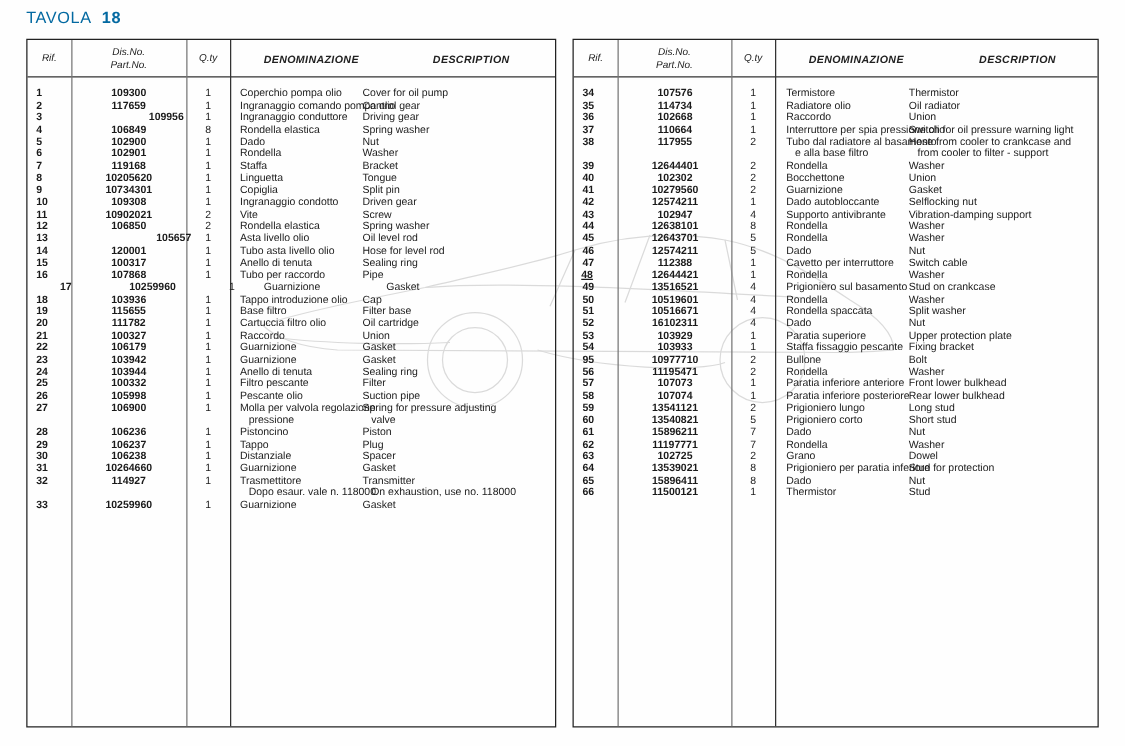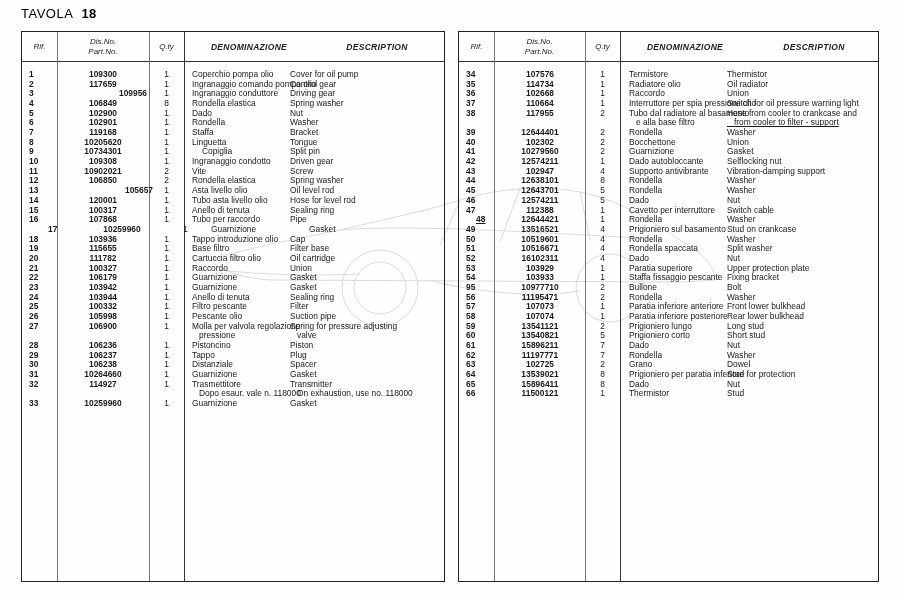--- a/index.html
+++ b/index.html
@@ -1,21 +1,21 @@
 <!DOCTYPE html>
 <html><head>
 <meta charset="utf-8">
 <style>
   html, body { margin: 0; padding: 0; }
   body {
     width: 900px; height: 597px; background: #fefefe; position: relative; overflow: hidden;
     font-family: "Liberation Sans", sans-serif; color: #1a1a1a;
   }
   .title {
-    position: absolute; left: 21px; top: 6px; font-size: 13px; letter-spacing: 0.5px; color: #000000;
+    position: absolute; left: 21px; top: 6px; font-size: 13px; letter-spacing: 0.5px; color: #0369a1;
   }
   .title .num { margin-left: 8px; font-weight: bold; }
   .watermark { position: absolute; left: 200px; top: 170px; width: 520px; height: 170px; opacity: 0.35; }
   .tbl {
     position: absolute; top: 31px; height: 551px; border: 1.3px solid #222; box-sizing: border-box;
     background: transparent;
   }
   .tbl.left { left: 21px; width: 424px; }
   .tbl.right { left: 458px; width: 421px; }
   .hdr {
@@ -126,21 +126,21 @@
         <span class="c-rif" style="left: 7px; width: 22px;">8</span>
         <span class="c-part" style="left: 37px; width: 88px;">10205620</span>
         <span class="c-qty" style="left: 127px; width: 35px;">1</span>
         <span class="c-it" style="left: 170px; white-space: pre;">Linguetta</span>
         <span class="c-en" style="left: 268px; white-space: pre;">Tongue</span>
       </div>
       <div class="row" style="top: 77.44px;">
         <span class="c-rif" style="left: 7px; width: 22px;">9</span>
         <span class="c-part" style="left: 37px; width: 88px;">10734301</span>
         <span class="c-qty" style="left: 127px; width: 35px;">1</span>
-        <span class="c-it" style="left: 180px; white-space: pre;">Copiglia</span>
+        <span class="c-it" style="left: 170px; white-space: pre;">Copiglia</span>
         <span class="c-en" style="left: 268px; white-space: pre;">Split pin</span>
       </div>
       <div class="row" style="top: 87.12px;">
         <span class="c-rif" style="left: 7px; width: 22px;">10</span>
         <span class="c-part" style="left: 37px; width: 88px;">109308</span>
         <span class="c-qty" style="left: 127px; width: 35px;">1</span>
         <span class="c-it" style="left: 170px; white-space: pre;">Ingranaggio condotto</span>
         <span class="c-en" style="left: 268px; white-space: pre;">Driven gear</span>
       </div>
       <div class="row" style="top: 96.8px;">
@@ -369,21 +369,21 @@
         <span class="c-part" style="left: 37px; width: 88px;">117955</span>
         <span class="c-qty" style="left: 126px; width: 35px;">2</span>
         <span class="c-it" style="left: 170px; white-space: pre;">Tubo dal radiatore al basamento</span>
         <span class="c-en" style="left: 268px; white-space: pre;">Hose from cooler to crankcase and</span>
       </div>
       <div class="row" style="top: 48.4px;">
         <span class="c-rif" style="left: 7px; width: 22px;"></span>
         <span class="c-part" style="left: 37px; width: 88px;"></span>
         <span class="c-qty" style="left: 126px; width: 35px;"></span>
         <span class="c-it" style="left: 170px; white-space: pre;">   e alla base filtro</span>
-        <span class="c-en" style="left: 268px; white-space: pre; text-decoration: underline;">   from cooler to filter - support</span>
+        <span class="c-en" style="left: 268px; white-space: pre;">   from cooler to filter - support</span>
       </div>
       <div class="row" style="top: 58.08px;">
         <span class="c-rif" style="left: 7px; width: 22px;">39</span>
         <span class="c-part" style="left: 37px; width: 88px;">12644401</span>
         <span class="c-qty" style="left: 126px; width: 35px;">2</span>
         <span class="c-it" style="left: 170px; white-space: pre;">Rondella</span>
         <span class="c-en" style="left: 268px; white-space: pre;">Washer</span>
       </div>
       <div class="row" style="top: 67.76px;">
         <span class="c-rif" style="left: 7px; width: 22px;">40</span>
@@ -435,21 +435,21 @@
         <span class="c-en" style="left: 268px; white-space: pre;">Nut</span>
       </div>
       <div class="row" style="top: 135.52px;">
         <span class="c-rif" style="left: 7px; width: 22px;">47</span>
         <span class="c-part" style="left: 37px; width: 88px;">112388</span>
         <span class="c-qty" style="left: 126px; width: 35px;">1</span>
         <span class="c-it" style="left: 170px; white-space: pre;">Cavetto per interruttore</span>
         <span class="c-en" style="left: 268px; white-space: pre;">Switch cable</span>
       </div>
       <div class="row" style="top: 145.2px;">
-        <span class="c-rif" style="left: 17px; width: 22px; text-decoration: underline;">48</span>
+        <span class="c-rif" style="left: 6px; width: 22px; text-decoration: underline;">48</span>
         <span class="c-part" style="left: 37px; width: 88px;">12644421</span>
         <span class="c-qty" style="left: 126px; width: 35px;">1</span>
         <span class="c-it" style="left: 170px; white-space: pre;">Rondella</span>
         <span class="c-en" style="left: 268px; white-space: pre;">Washer</span>
       </div>
       <div class="row" style="top: 154.88px;">
         <span class="c-rif" style="left: 7px; width: 22px;">49</span>
         <span class="c-part" style="left: 37px; width: 88px;">13516521</span>
         <span class="c-qty" style="left: 126px; width: 35px;">4</span>
         <span class="c-it" style="left: 170px; white-space: pre;">Prigioniero sul basamento</span>

